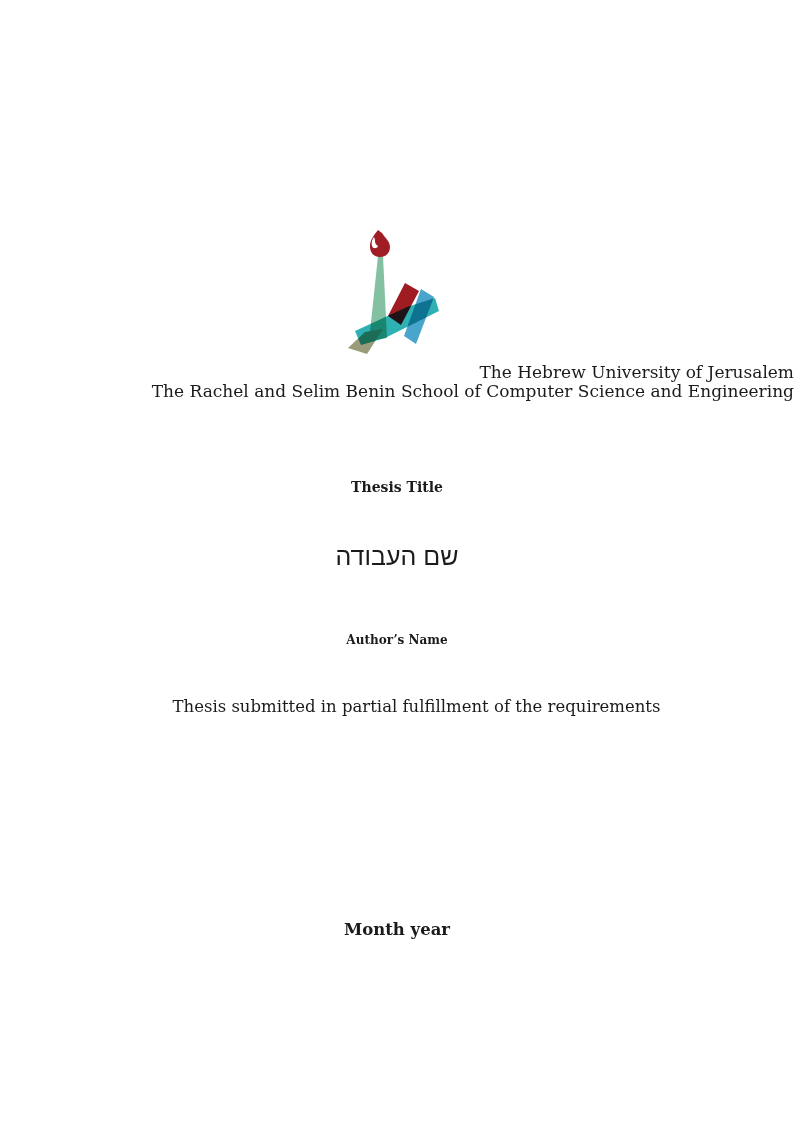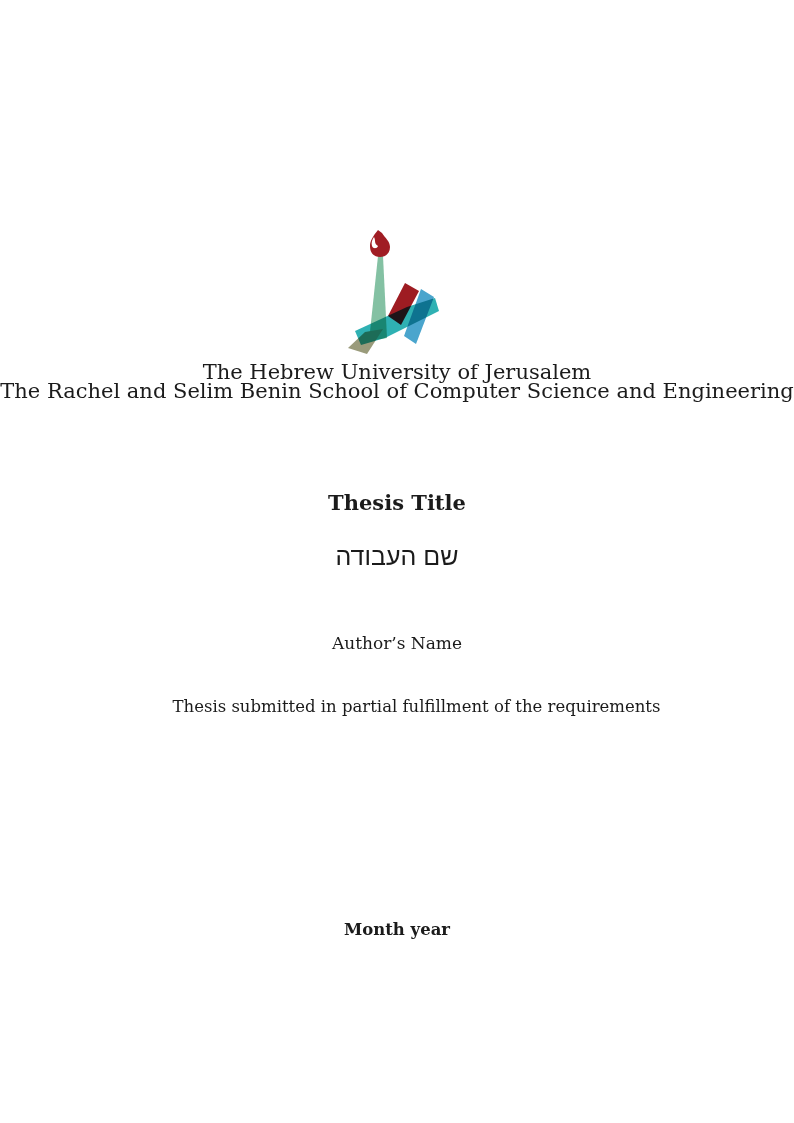--- a/index.html
+++ b/index.html
@@ -26,39 +26,40 @@
     position: absolute;
     left: 345px;
     top: 228px;
     width: 96px;
     height: 128px;
     isolation: isolate;
   }
   .logo .blend { mix-blend-mode: multiply; }
   .header-block {
     top: 363px;
-    font-size: 21px;
+    font-size: 17px;
     line-height: 19px;
+    text-align: right;
   }
   .thesis-title {
-    top: 490px;
-    font-size: 21px;
+    top: 479px;
+    font-size: 14px;
     font-weight: bold;
   }
   .thesis-title-hebrew {
     top: 542px;
     font-size: 25px;
     line-height: 29px;
     font-family: Liberation Sans, sans-serif;
     direction: rtl;
   }
   .author-name {
     top: 633px;
-    font-size: 17px;
-    font-weight: normal;
+    font-size: 12px;
+    font-weight: bold;
   }
   .submission-block {
     top: 697px;
     font-size: 16.5px;
     line-height: 19px;
     padding-left: 39px;
   }
   .supervision-line {
     top: 800px;
     font-size: 16.5px;

